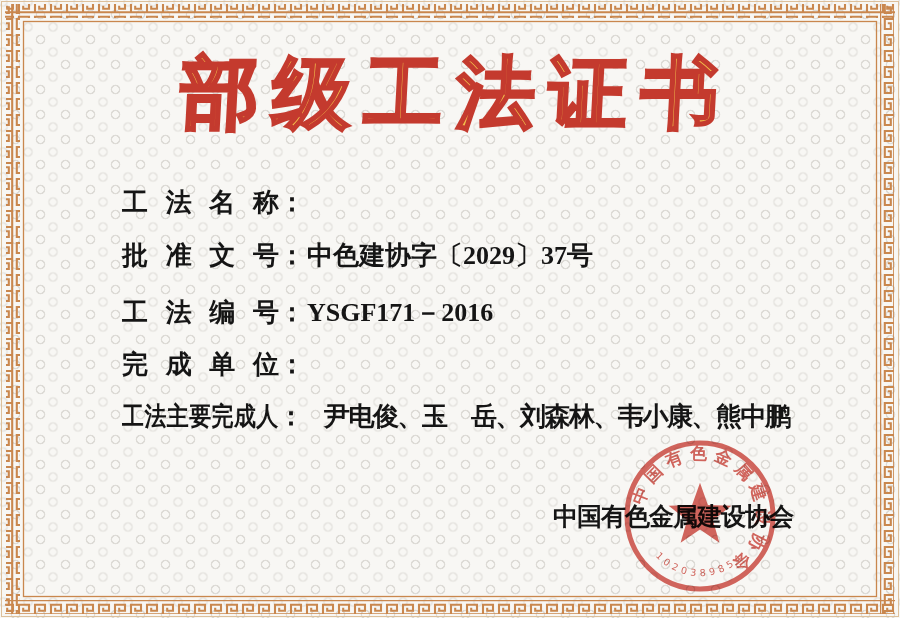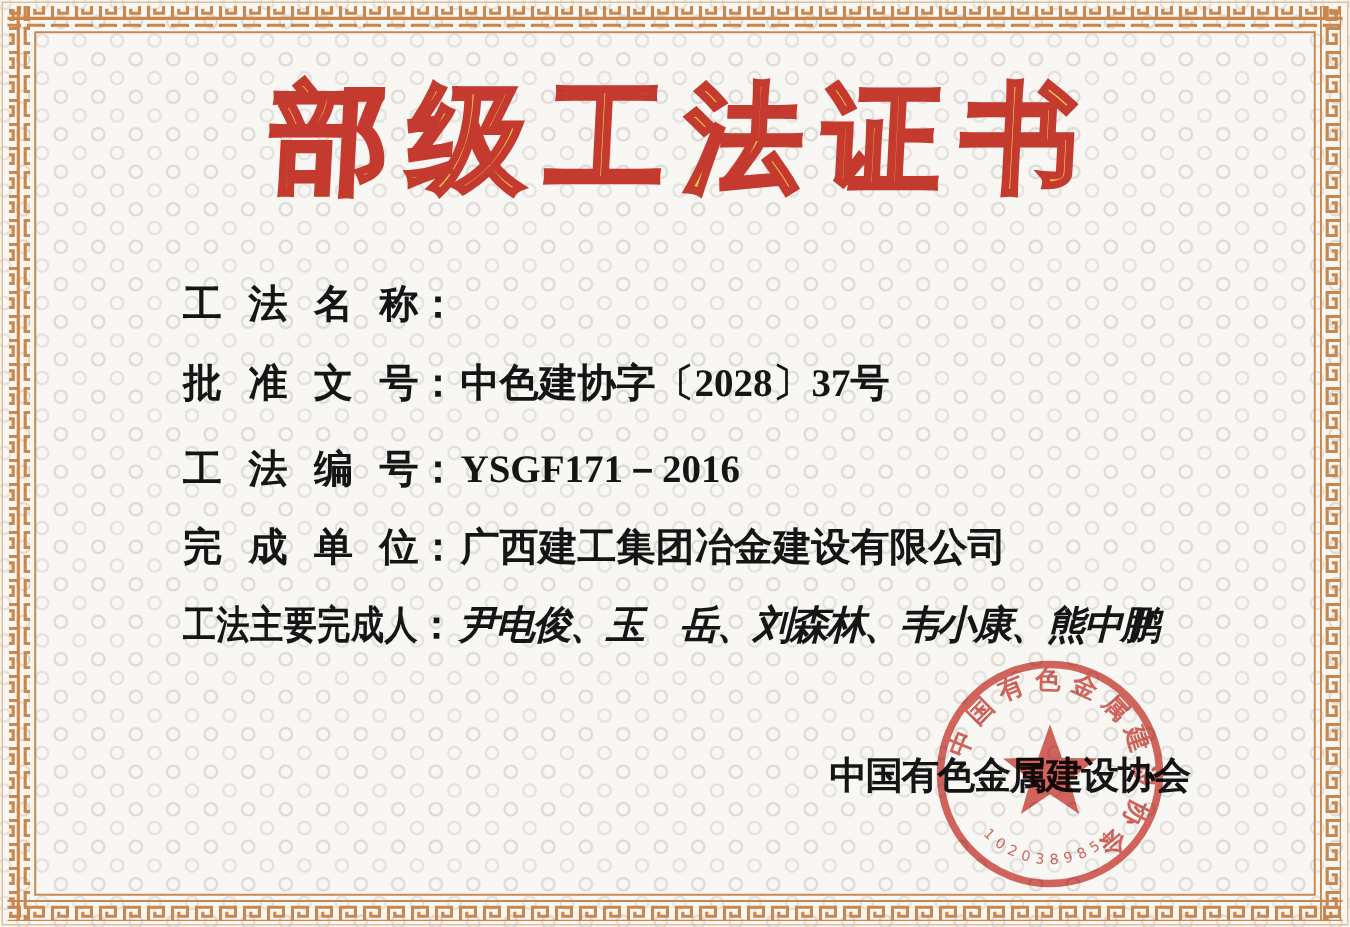--- a/index.html
+++ b/index.html
@@ -25,21 +25,21 @@
     text-shadow:0 0 2px rgba(196,58,46,.55);
     transform:skewX(-3deg);
   }
   .row{position:absolute;left:122px;display:flex;align-items:baseline;z-index:3;
        font-weight:bold;font-size:26px;line-height:34px;color:#151515;white-space:nowrap;}
   .r1{top:186px}.r2{top:239px}.r3{top:296px}.r4{top:348px}.r5{top:400px}
   .flabel{display:flex;justify-content:space-between;width:157px;}
   .row.long .flabel{width:185px;transform:scaleX(0.845);transform-origin:0 60%;margin-right:-29px;}
   .fcolon{margin-right:2px;}
   .fvalue{letter-spacing:0;}
-  .row.long .fvalue{letter-spacing:-1.5px;font-style:italic;}
+  .row.long .fvalue{margin-left:18px;letter-spacing:-1.5px;}
   .issuer{position:absolute;top:500px;left:448px;width:450px;text-align:center;z-index:4;
           font-weight:bold;font-size:25px;letter-spacing:-1px;color:#151515;}
   .idate{position:absolute;top:532px;left:440px;width:450px;text-align:center;z-index:4;
          font-weight:bold;font-size:24px;letter-spacing:-1px;color:#151515;}
   .seal{position:absolute;left:620px;top:436px;z-index:5;opacity:.84;mix-blend-mode:multiply;}
   .seal-ring-text{font-family:"Liberation Serif","DejaVu Serif",serif;font-weight:bold;
                   font-size:17px;letter-spacing:6px;fill:#ce4a41;}
   .seal-code-text{font-family:"DejaVu Sans","Liberation Sans",sans-serif;
                   font-size:9.5px;letter-spacing:4px;fill:#ce4a41;}
 </style>
@@ -77,41 +77,40 @@
       <span class="fcolon">：</span>
   </div>
   <div class="row r2">
     <span class="flabel">
         <span>批</span>
         <span>准</span>
         <span>文</span>
         <span>号</span>
       </span>
       <span class="fcolon">：</span>
-      <span class="fvalue">中色建协字〔2028〕37号</span>
+      <span class="fvalue">中色建协字〔2029〕37号</span>
   </div>
   <div class="row r3">
     <span class="flabel">
         <span>工</span>
         <span>法</span>
         <span>编</span>
         <span>号</span>
       </span>
       <span class="fcolon">：</span>
       <span class="fvalue">YSGF171－2016</span>
   </div>
   <div class="row r4">
     <span class="flabel">
         <span>完</span>
         <span>成</span>
         <span>单</span>
         <span>位</span>
       </span>
       <span class="fcolon">：</span>
-      <span class="fvalue">广西建工集团冶金建设有限公司</span>
   </div>
   <div class="row r5 long">
     <span class="flabel">
         <span>工</span>
         <span>法</span>
         <span>主</span>
         <span>要</span>
         <span>完</span>
         <span>成</span>
         <span>人</span>

